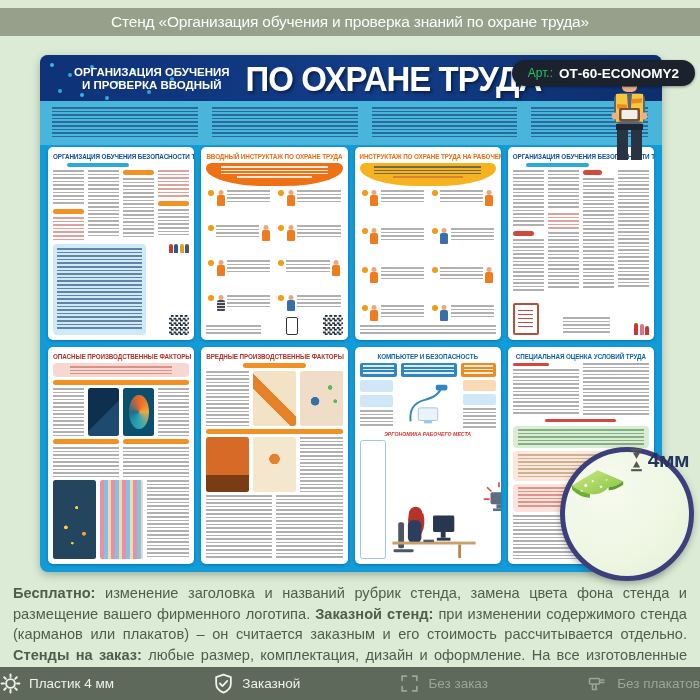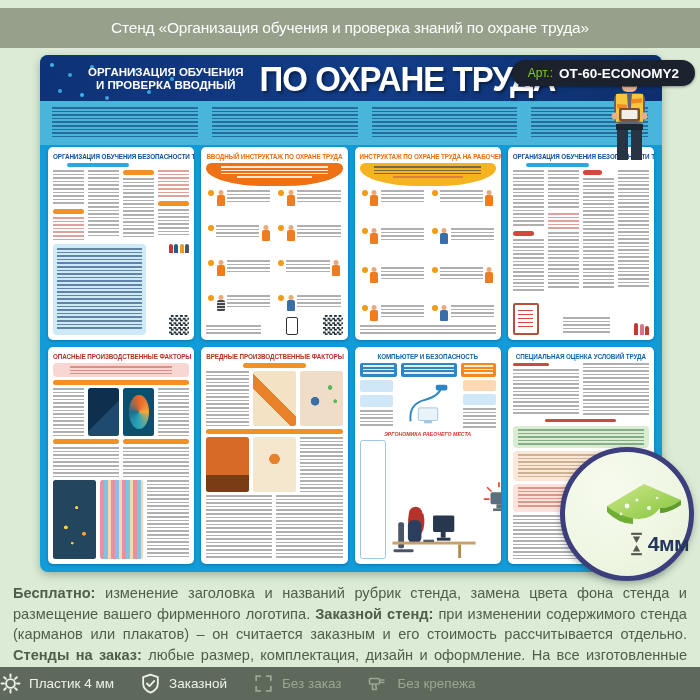--- a/index.html
+++ b/index.html
@@ -1,38 +1,38 @@
 <!DOCTYPE html>
 <html><head>
 <meta charset="utf-8">
 <style>
   html,body{margin:0;padding:0;}
   body{font-family:"Liberation Sans", sans-serif;}
   .page{position:relative;width:700px;height:700px;overflow:hidden;background:#dcebd6;}
 
   
-  .titlebar{position:absolute;top:8px;left:0;right:0;height:40px;background:#96a08b;
+  .titlebar{position:absolute;top:8px;left:0;right:0;height:28px;background:#96a08b;
     display:flex;align-items:center;justify-content:center;}
   .titlebar span{color:#fdfefb;font-size:15.5px;letter-spacing:-0.2px;}
 
   
   .poster{position:absolute;left:40px;top:55px;width:622px;height:517px;border-radius:8px;
     background:#129bd9;box-shadow:0 3px 8px rgba(40,70,60,.35);}
   .poster-head{position:absolute;top:0;left:0;right:0;height:48px;border-radius:8px 8px 0 0;
     background:linear-gradient(100deg,#0e3277 0%,#123d88 55%,#0d2e6b 100%);
-    display:flex;align-items:center;gap:16px;padding-left:48px;overflow:hidden;}
+    display:flex;align-items:center;gap:16px;padding-left:34px;overflow:hidden;}
   .dots{position:absolute;left:10px;top:8px;width:4px;height:4px;border-radius:50%;background:#35b7e8;
     box-shadow:18px 10px 0 #2fa9dd,40px 2px 0 #2fa9dd,65px 18px 0 #35b7e8,8px 26px 0 #2fa9dd,
     30px 30px 0 #35b7e8,55px 33px 0 #2fa9dd,82px 6px 0 #35b7e8,97px 27px 0 #2fa9dd,120px 14px 0 #2fa9dd;}
   .subtitle{color:#fff;font-weight:700;font-size:11.5px;line-height:1.15;text-align:center;white-space:nowrap;z-index:2;}
   .maintitle{color:#fff;font-weight:800;font-size:33px;letter-spacing:-1px;white-space:nowrap;
     text-shadow:2px 2px 3px rgba(0,0,0,.45);transform:scaleY(1.06);z-index:2;}
   .art-badge{position:absolute;top:5px;right:-33px;height:26px;background:#1b222e;border-radius:14px;
     display:flex;align-items:center;gap:6px;padding:0 16px;z-index:6;box-shadow:0 1px 3px rgba(0,0,0,.4);}
-  .art-badge .al{color:#84cc16;font-size:12px;}
+  .art-badge .al{color:#22c55e;font-size:12px;}
   .art-badge .av{color:#fff;font-size:13.5px;font-weight:700;}
 
   .intro{position:absolute;top:46px;left:0;right:0;height:44px;background:#49b5da;
     display:flex;gap:14px;padding:6px 14px 6px 12px;box-sizing:border-box;}
   .intro .tx{flex:1;}
 
   
   .tx{display:block;background-image:repeating-linear-gradient(to bottom,currentColor 0 1.6px,transparent 1.6px 3.6px);opacity:.55;}
   .tx-navy{color:#0b2f66;}
   .tx-gray{color:#6f6f6f;}
@@ -92,32 +92,32 @@
   .hdr{border-radius:2px;display:flex;flex-direction:column;gap:2px;padding:2px 3px;height:14px;box-sizing:border-box;}
   .hdr.blue{background:#2f86c4;} .hdr.orange{background:#f08a1e;}
   .mini{border-radius:2px;}
   .mini.blue{background:#cfe7f6;} .mini.orange{background:#fbd9b4;}
   .sublabel{font-size:5.2px;font-style:italic;font-weight:700;color:#d9372e;text-align:center;white-space:nowrap;}
 
   
   .circ{position:absolute;left:560px;top:447px;width:134px;height:134px;border-radius:50%;
     background:radial-gradient(circle at 35% 30%,#f7fbef 0%,#eef6e2 60%,#e2eed6 100%);
     border:5px solid #3d3f7d;box-sizing:border-box;z-index:8;box-shadow:0 3px 7px rgba(40,60,50,.35);
-    display:flex;flex-direction:column;align-items:flex-end;justify-content:center;}
+    display:flex;flex-direction:row;align-items:flex-start;justify-content:center;}
   .circ .thickrow{display:flex;align-items:center;gap:4px;margin-top:-4px;}
   .circ .tval{font-size:21px;font-weight:800;color:#23355c;letter-spacing:-0.5px;}
 
   
   .desc{position:absolute;left:13px;right:13px;top:583px;margin:0;font-size:14.6px;line-height:1.42;
     color:#4f5e4c;text-align:justify;}
   .desc .b{font-weight:700;}
 
   
   .footerbar{position:absolute;left:0;right:0;top:667px;bottom:0;background:#5e695b;
-    display:flex;align-items:center;justify-content:flex-start;gap:26px;}
+    display:flex;align-items:center;justify-content:space-between;gap:26px;}
   .spec{display:flex;align-items:center;gap:8px;}
   .spec .lbl{font-size:13.5px;color:#eff2ea;}
   .spec.dim .lbl{color:#9ba794;}
   .spec svg{display:block;}
 </style>
 </head>
 <body>
 
 <div class="page">
 
@@ -576,17 +576,17 @@
     </div>
 
     <div class="spec dim">
       <svg width="22" height="21" viewBox="0 0 22 20">
         <g stroke="#9ba794" stroke-width="1.6" fill="none" stroke-linejoin="round">
           <rect x="2.5" y="5" width="10" height="5.5" rx="1"></rect>
           <path d="M12.5 6.5 h5 M12.5 9 h5"></path>
           <path d="M5.5 10.5 v5.5 h4 l-1 -5.5"></path>
         </g>
       </svg>
-      <span class="lbl">Без крепежа</span>
+      <span class="lbl">Без плакатов</span>
     </div>
 
   </div>
 </div>
 
 </body></html>

